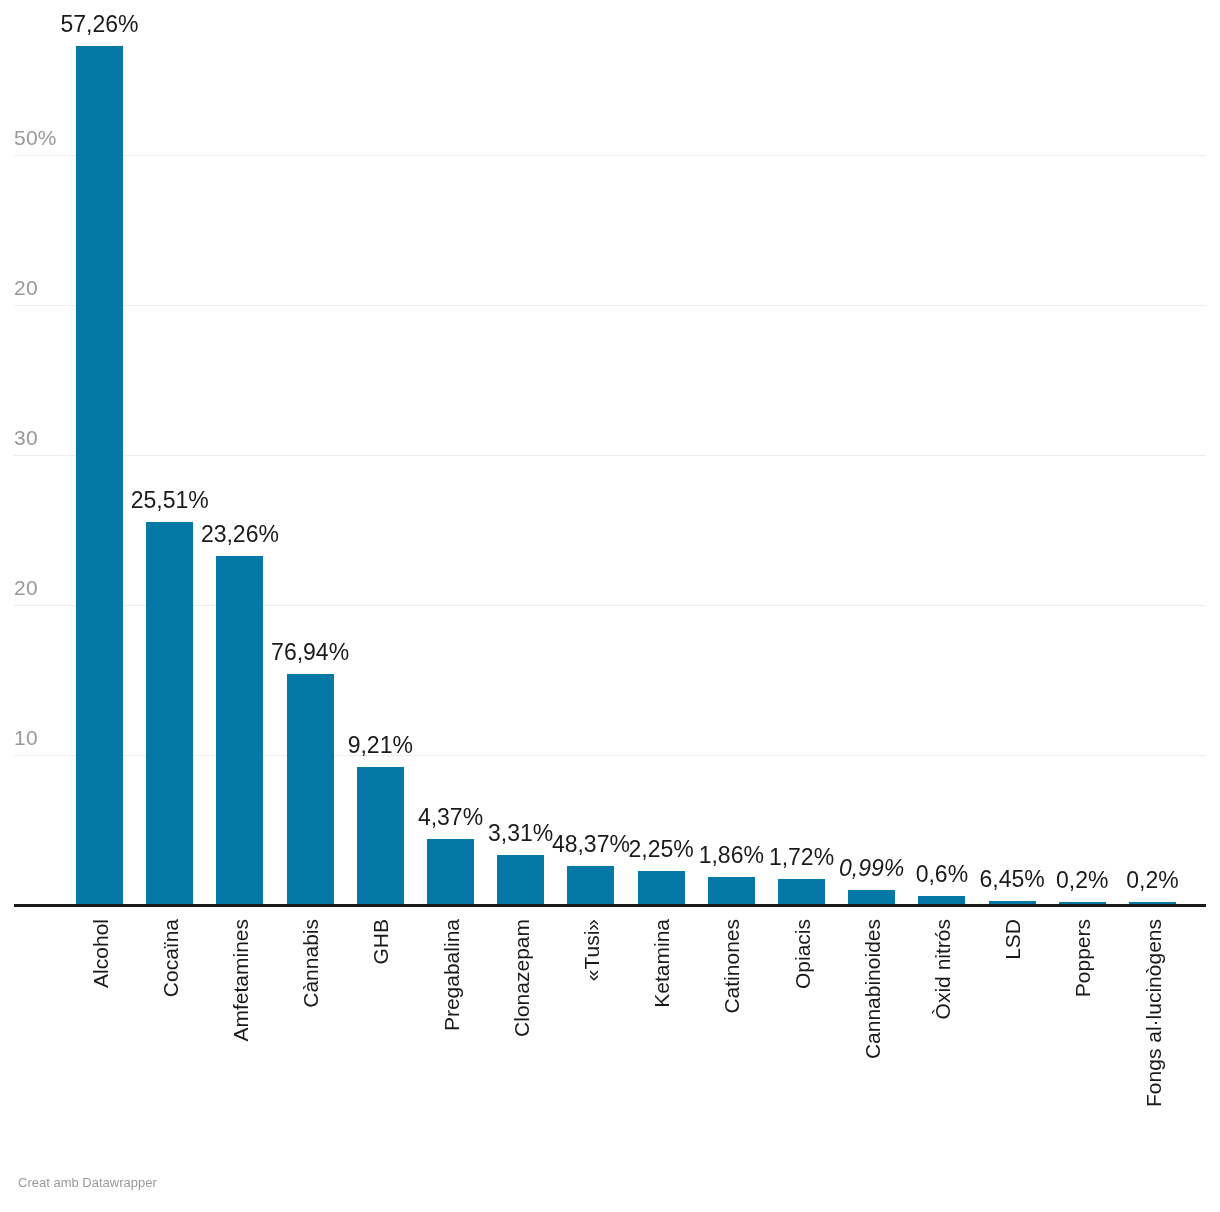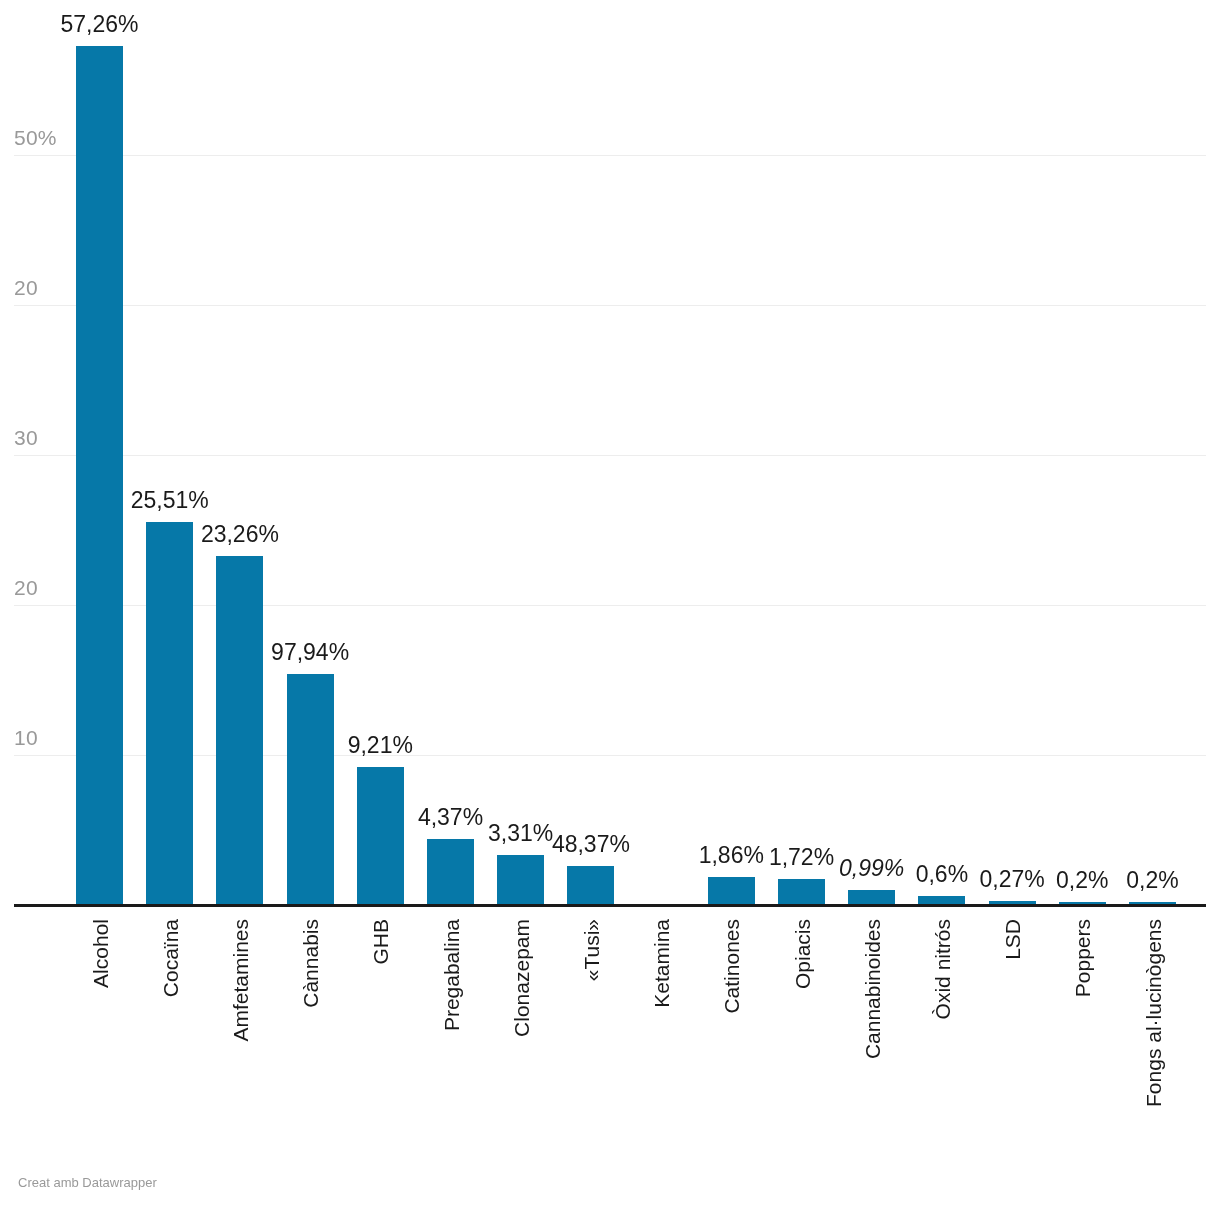--- a/index.html
+++ b/index.html
@@ -153,57 +153,61 @@
         <div class="bar-group" style="left: 146.2px; width: 47px;">
           <div class="bar" style="height: 382.65px; background: rgb(6, 120, 168);"></div>
           <div class="bar-value" style="bottom: 392.65px;">25,51%</div>
         </div>
         <div class="bar-group" style="left: 216.4px; width: 47px; text-decoration: underline;">
           <div class="bar" style="height: 348.9px; background: rgb(6, 120, 168);"></div>
           <div class="bar-value" style="bottom: 358.9px;">23,26%</div>
         </div>
         <div class="bar-group" style="left: 286.6px; width: 47px;">
           <div class="bar" style="height: 230.55px; background: rgb(6, 120, 168);"></div>
-          <div class="bar-value" style="bottom: 240.55px;">97,94%</div>
+          <div class="bar-value" style="bottom: 240.55px;">76,94%</div>
         </div>
         <div class="bar-group" style="left: 356.8px; width: 47px;">
           <div class="bar" style="height: 138.15px; background: rgb(6, 120, 168);"></div>
           <div class="bar-value" style="bottom: 148.15px;">9,21%</div>
         </div>
         <div class="bar-group" style="left: 427px; width: 47px;">
           <div class="bar" style="height: 65.55px; background: rgb(6, 120, 168);"></div>
           <div class="bar-value" style="bottom: 75.55px;">4,37%</div>
         </div>
         <div class="bar-group" style="left: 497.2px; width: 47px;">
           <div class="bar" style="height: 49.65px; background: rgb(6, 120, 168);"></div>
           <div class="bar-value" style="bottom: 59.65px;">3,31%</div>
         </div>
         <div class="bar-group" style="left: 567.4px; width: 47px;">
           <div class="bar" style="height: 38.7px; background: rgb(6, 120, 168);"></div>
           <div class="bar-value" style="bottom: 48.7px;">48,37%</div>
         </div>
+        <div class="bar-group" style="left: 637.6px; width: 47px;">
+          <div class="bar" style="height: 33.75px; background: rgb(6, 120, 168);"></div>
+          <div class="bar-value" style="bottom: 43.75px;">2,25%</div>
+        </div>
         <div class="bar-group" style="left: 707.8px; width: 47px;">
           <div class="bar" style="height: 27.9px; background: rgb(6, 120, 168);"></div>
           <div class="bar-value" style="bottom: 37.9px;">1,86%</div>
         </div>
         <div class="bar-group" style="left: 778px; width: 47px;">
           <div class="bar" style="height: 25.8px; background: rgb(6, 120, 168);"></div>
           <div class="bar-value" style="bottom: 35.8px;">1,72%</div>
         </div>
         <div class="bar-group" style="left: 848.2px; width: 47px;">
           <div class="bar" style="height: 14.85px; background: rgb(6, 120, 168);"></div>
           <div class="bar-value" style="bottom: 24.85px; font-style: italic;">0,99%</div>
         </div>
         <div class="bar-group" style="left: 918.4px; width: 47px;">
           <div class="bar" style="height: 9px; background: rgb(6, 120, 168);"></div>
           <div class="bar-value" style="bottom: 19px;">0,6%</div>
         </div>
         <div class="bar-group" style="left: 988.6px; width: 47px;">
           <div class="bar" style="height: 4.05px; background: rgb(6, 120, 168);"></div>
-          <div class="bar-value" style="bottom: 14.05px;">0,27%</div>
+          <div class="bar-value" style="bottom: 14.05px;">6,45%</div>
         </div>
         <div class="bar-group" style="left: 1058.8px; width: 47px;">
           <div class="bar" style="height: 3px; background: rgb(6, 120, 168);"></div>
           <div class="bar-value" style="bottom: 13px;">0,2%</div>
         </div>
         <div class="bar-group" style="left: 1129px; width: 47px;">
           <div class="bar" style="height: 3px; background: rgb(6, 120, 168);"></div>
           <div class="bar-value" style="bottom: 13px;">0,2%</div>
         </div>
       </div>

